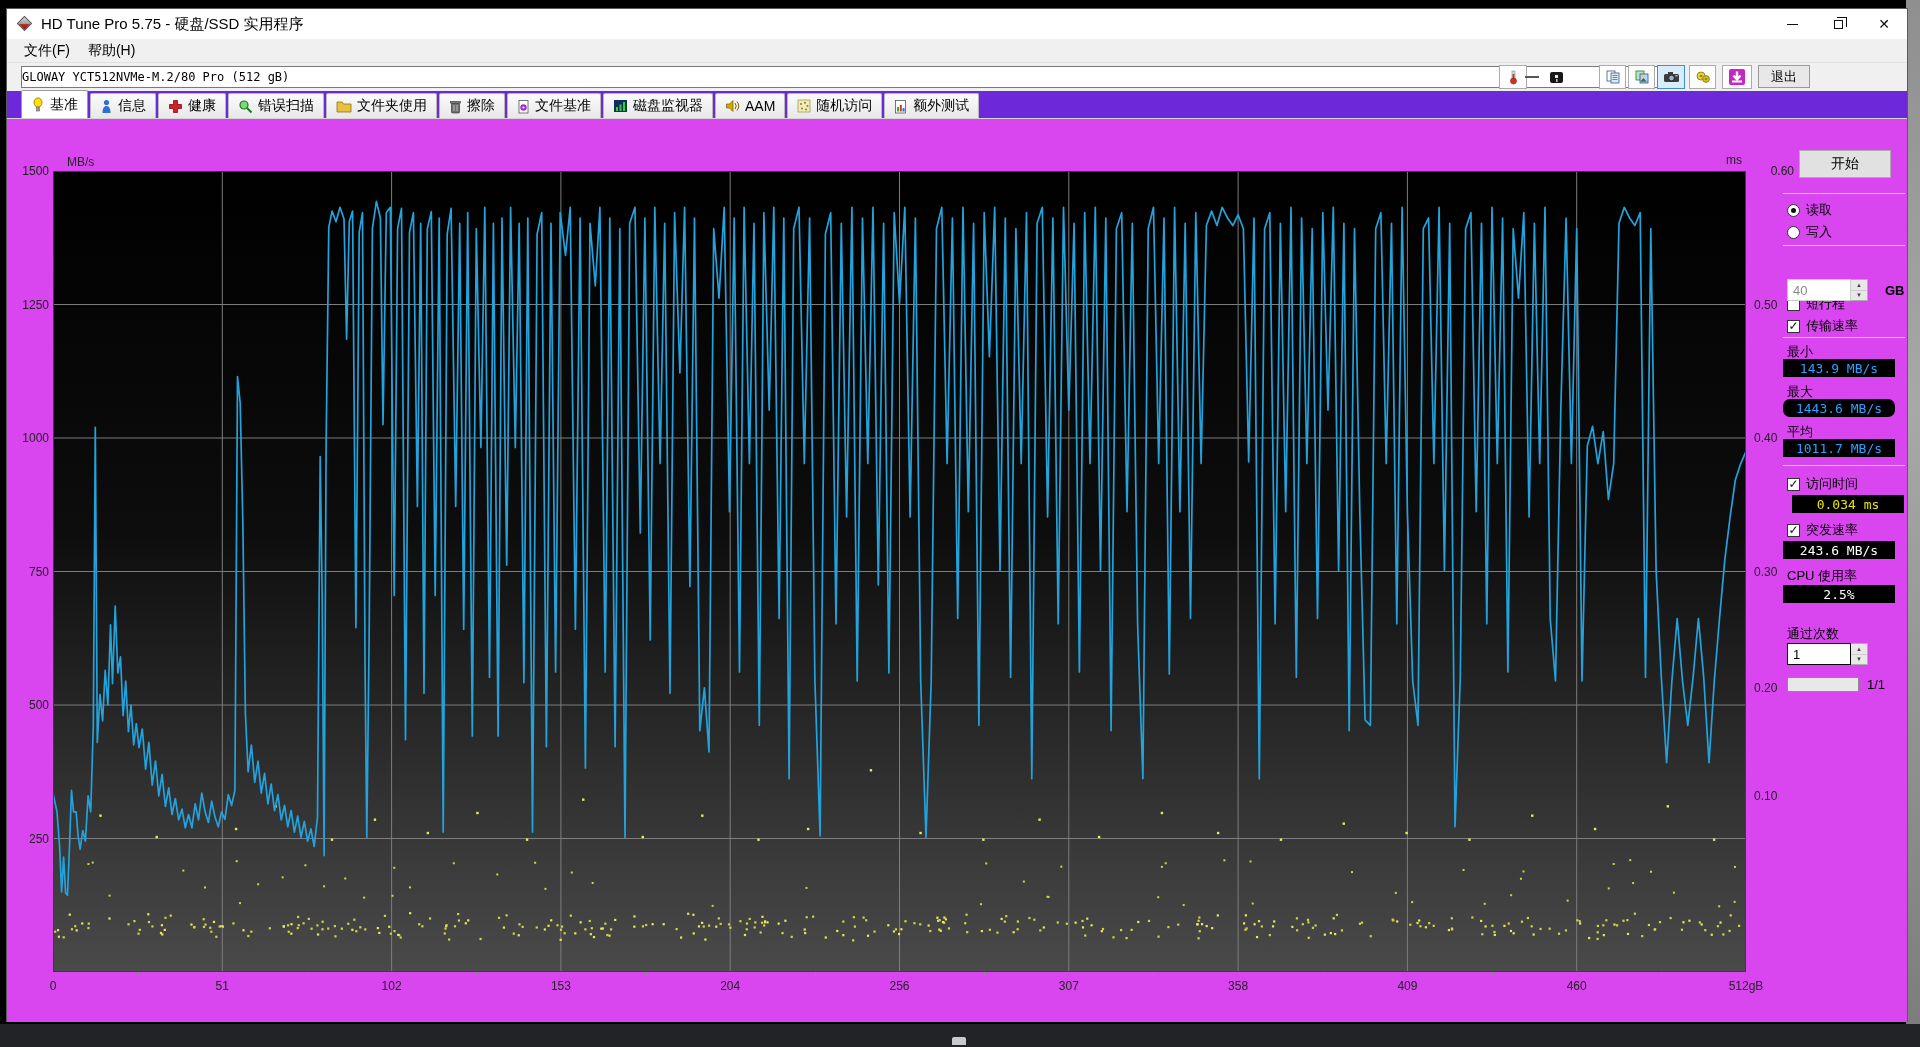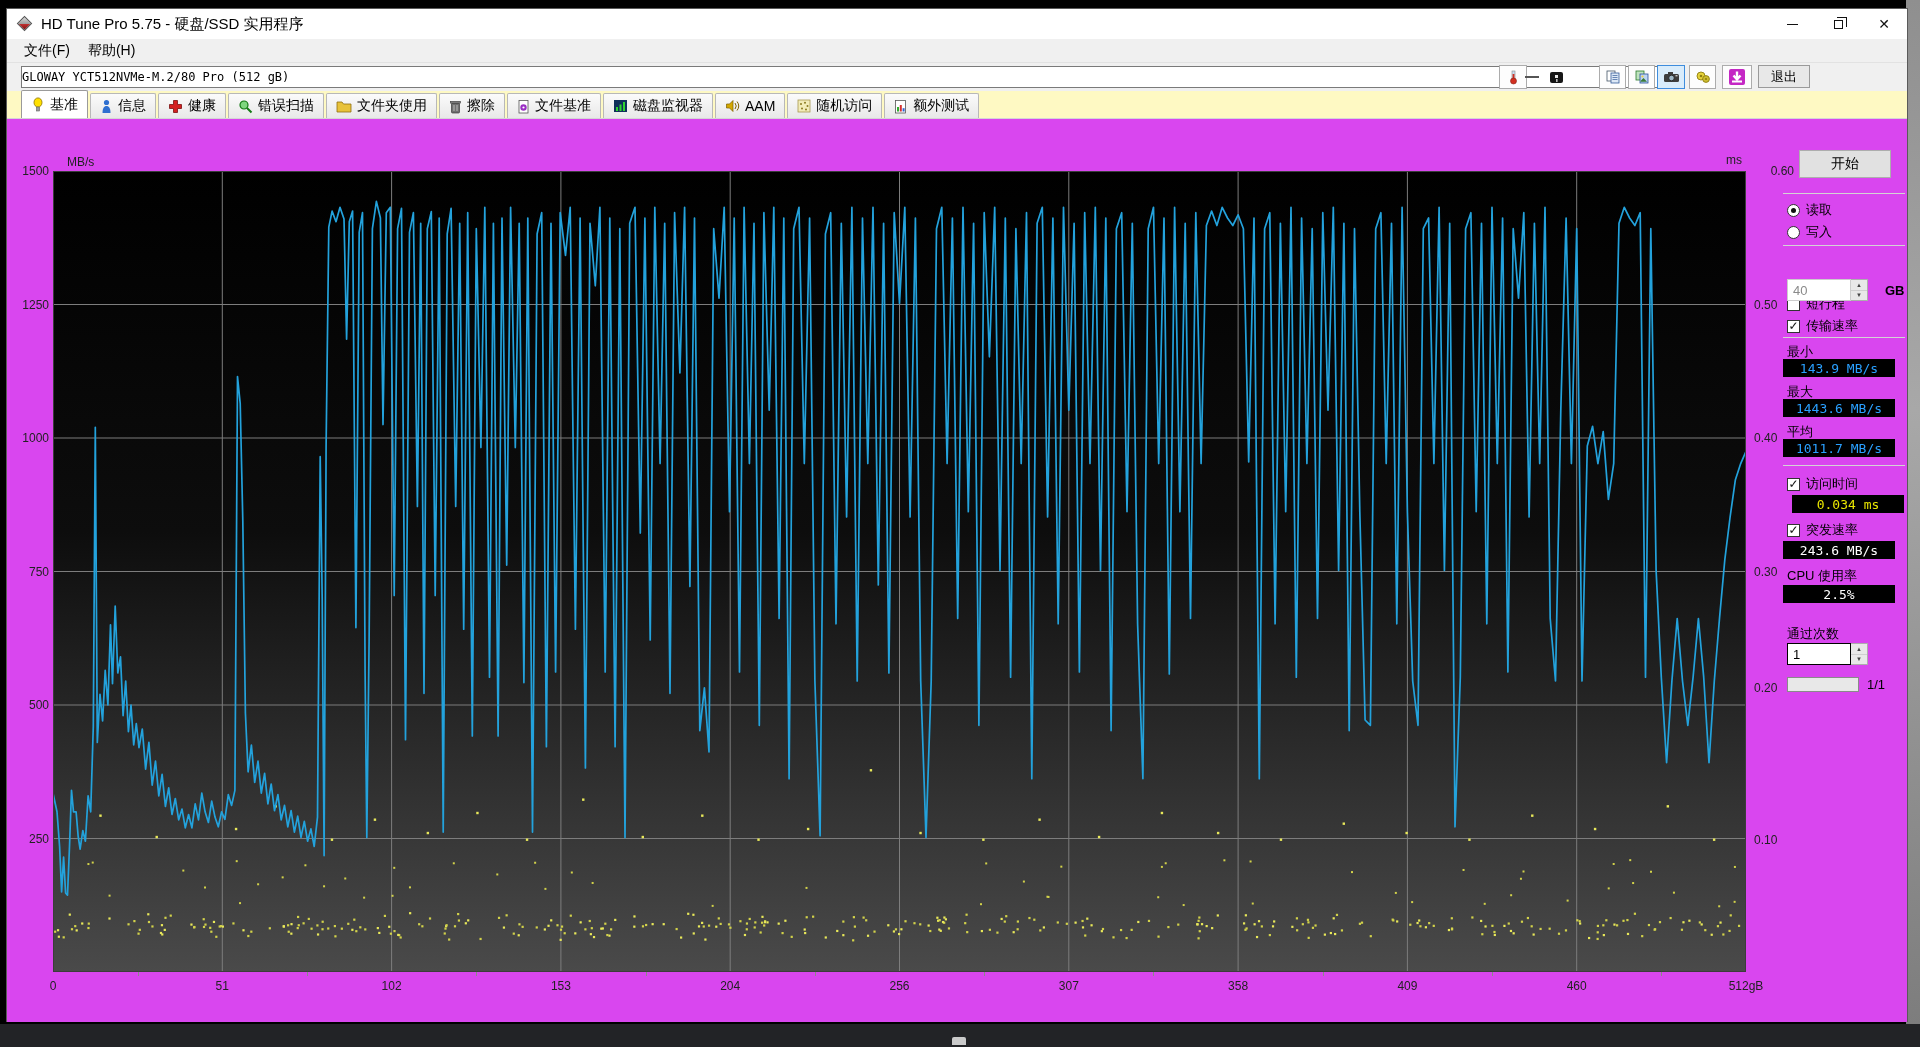--- a/index.html
+++ b/index.html
@@ -43,21 +43,21 @@
   .combo-chevron { margin-left:auto; margin-right:8px; color:#555; font-size:11px; }
   .tool-btn { position:absolute; top:2px; height:24px; display:flex; align-items:center;
     justify-content:center; border:1px solid transparent; }
   .tool-btn.framed { border:1px solid #acacac; background:#fdfdfd; }
   .tool-btn.active { border:1px solid #3e8ddd; background:#d9ecfb; }
   .exit-btn { position:absolute; left:1751px; top:2px; width:52px; height:23px; background:#e8e8e8;
     border:1px solid #9a9a9a; font-size:13px; display:flex; align-items:center; justify-content:center; }
   .tb-dash { position:absolute; left:1518px; top:13px; width:14px; height:2px; background:#555; }
 
   
-  .tabbar { height:28px; background:#fef9c3; display:flex; align-items:flex-end; padding-left:14px;
+  .tabbar { height:28px; background:#6d28d9; display:flex; align-items:flex-end; padding-left:14px;
     border-bottom:1px solid #d5d5d5; }
   .tab { height:25px; display:flex; align-items:center; gap:5px; padding:0 9px; font-size:14px;
     border:1px solid #b8b8b8; border-bottom:none; background:linear-gradient(#fbfbfb,#e8e8e8);
     margin-right:2px; border-radius:2px 2px 0 0; color:#000; }
   .tab.active { background:#fff; height:28px; border-color:#9a9a9a; position:relative; z-index:2; }
   .tab svg { display:block; }
 
   
   .content { position:relative; width:1900px; height:903px; background:#d946ef; }
 
@@ -742,21 +742,21 @@
         <span class="y-tick" style="left: 2px; top: 178.5px;">1250</span>
         <span class="y-tick" style="left: 2px; top: 312px;">1000</span>
         <span class="y-tick" style="left: 2px; top: 445.5px;">750</span>
         <span class="y-tick" style="left: 2px; top: 579px;">500</span>
         <span class="y-tick" style="left: 2px; top: 712.5px;">250</span>
         <span class="y-tick-r" style="left: 1747px; top: 45px; text-align: right;">0.60</span>
         <span class="y-tick-r" style="left: 1747px; top: 178.5px;">0.50</span>
         <span class="y-tick-r" style="left: 1747px; top: 312px;">0.40</span>
         <span class="y-tick-r" style="left: 1747px; top: 445.5px;">0.30</span>
         <span class="y-tick-r" style="left: 1747px; top: 562px;">0.20</span>
-        <span class="y-tick-r" style="left: 1747px; top: 714px;">0.10</span>
+        <span class="y-tick-r" style="left: 1747px; top: 670px;">0.10</span>
         <span class="x-tick" style="left: 16px;">0</span>
         <span class="x-tick" style="left: 185.3px;">51</span>
         <span class="x-tick" style="left: 354.6px;">102</span>
         <span class="x-tick" style="left: 523.9px;">153</span>
         <span class="x-tick" style="left: 693.2px;">204</span>
         <span class="x-tick" style="left: 862.5px;">256</span>
         <span class="x-tick" style="left: 1031.8px;">307</span>
         <span class="x-tick" style="left: 1201.1px;">358</span>
         <span class="x-tick" style="left: 1370.4px;">409</span>
         <span class="x-tick" style="left: 1539.7px;">460</span>
@@ -802,21 +802,21 @@
 
       <div class="sp-row" style="top:176px;">
         <span class="checkbox">✓</span>
         <span>传输速率</span>
         </div>
       <div class="sp-sep" style="top:196px;"></div>
 
       <span class="sp-row" style="top:202px;">最小</span>
       <div class="val-box" style="top:218px;color:#2aa0ff;">143.9 MB/s</div>
       <span class="sp-row" style="top:242px;">最大</span>
-      <div class="val-box" style="top:258px;color:#2aa0ff;">1443.6 MB/s</div>
+      <div class="val-box" style="top:258px;color:#2aa0ff;border-radius:7px;">1443.6 MB/s</div>
       <span class="sp-row" style="top:282px;">平均</span>
       <div class="val-box" style="top:298px;color:#2aa0ff;">1011.7 MB/s</div>
       <div class="sp-sep" style="top:324px;"></div>
 
       <div class="sp-row" style="top:334px;">
         <span class="checkbox">✓</span>
         <span>访问时间</span>
         </div>
       <div class="val-box" style="top:354px;color:#e8e400;margin-left:9px;">0.034 ms</div>
 

